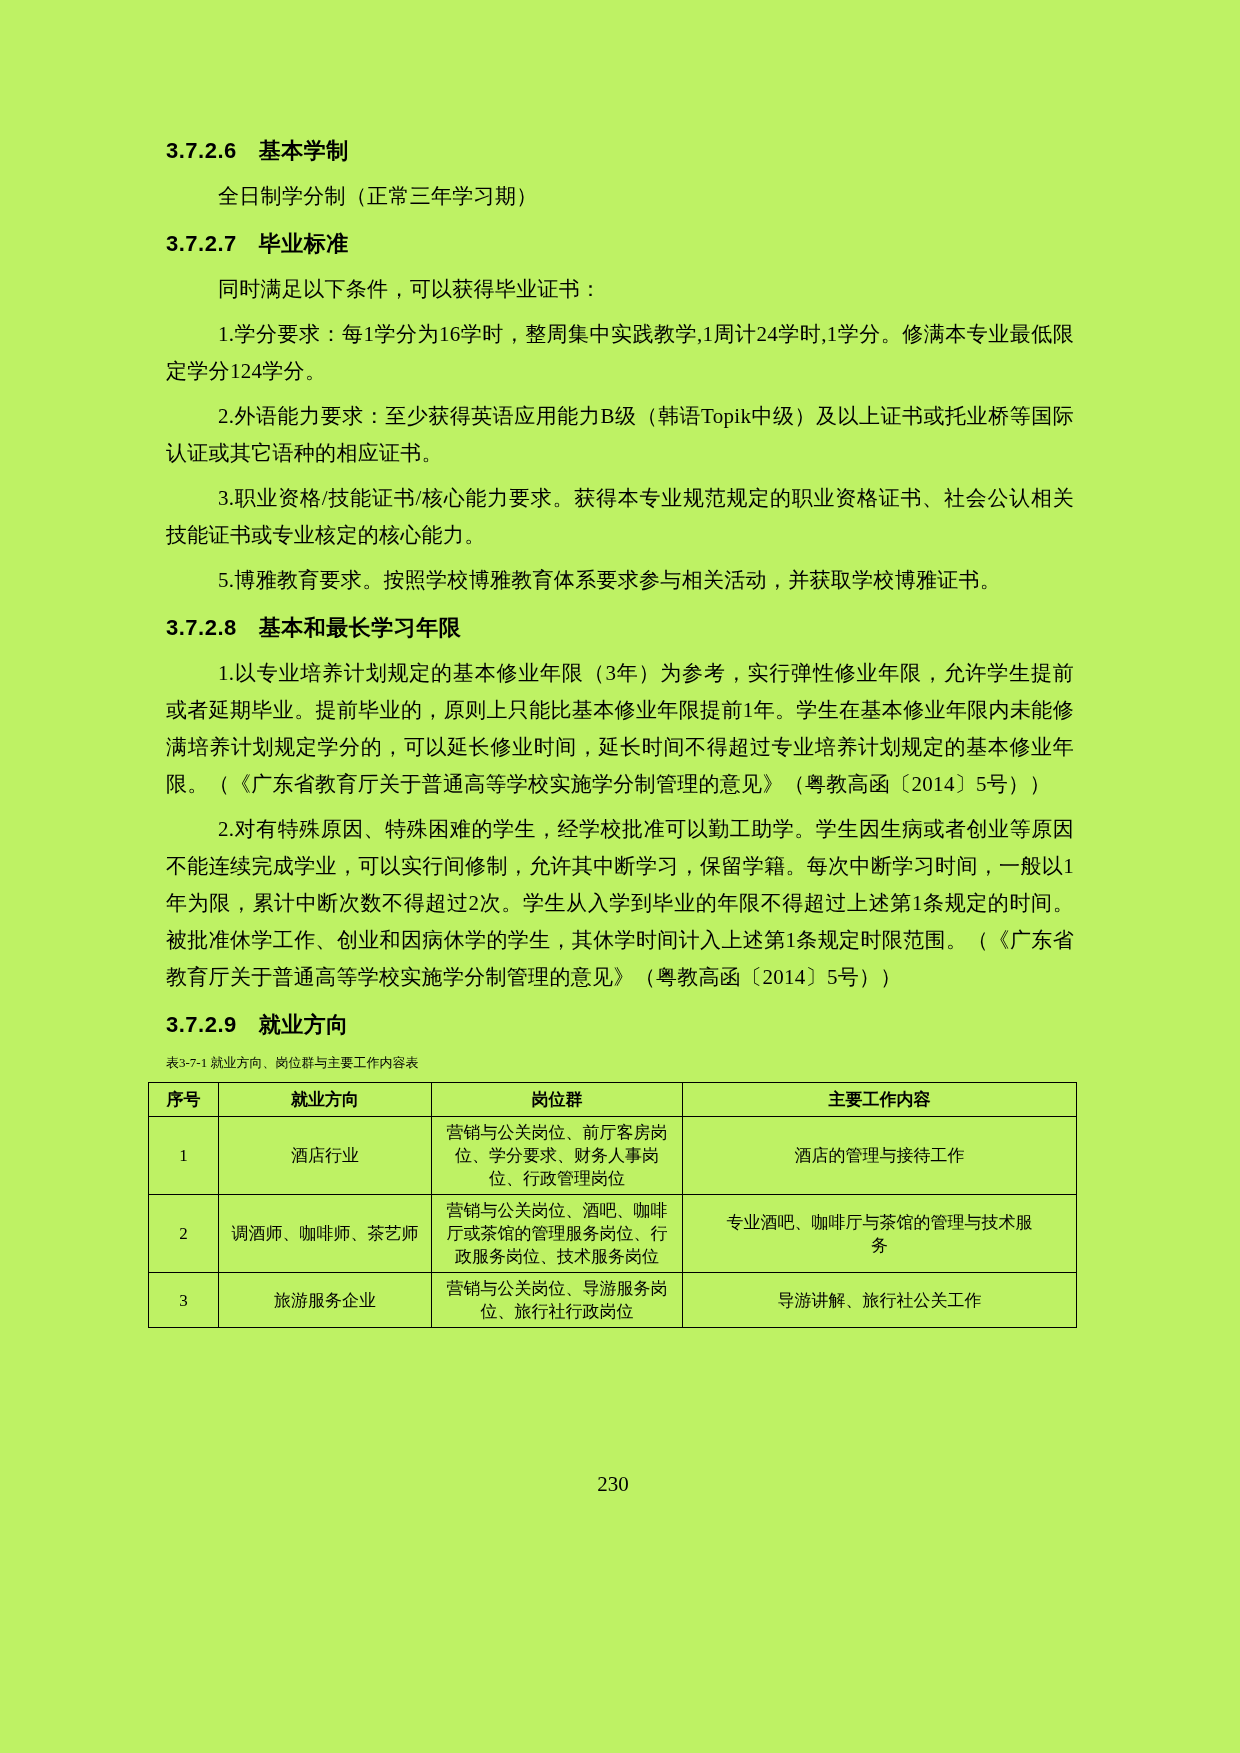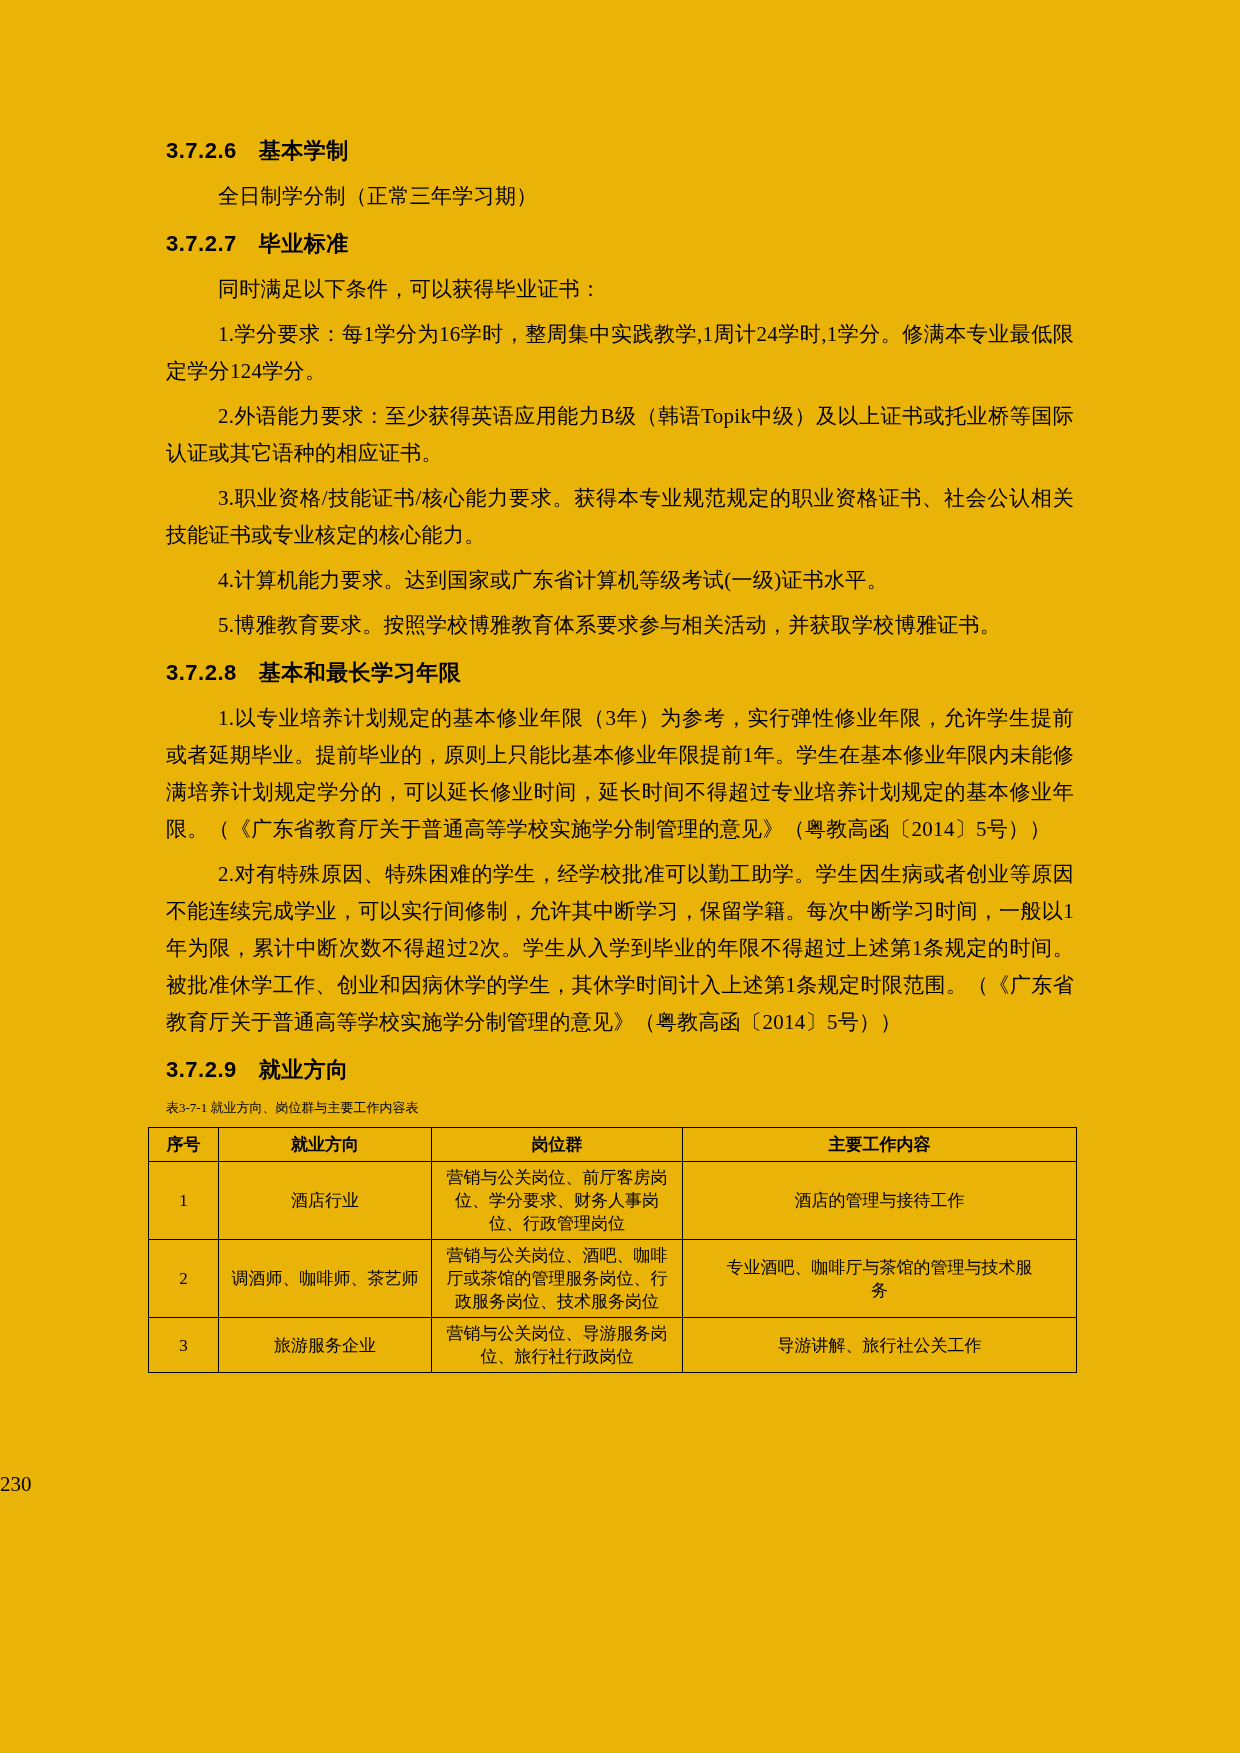--- a/index.html
+++ b/index.html
@@ -8,21 +8,21 @@
     width: 1240px;
     height: 1753px;
     position: relative;
     color: #000000;
     font-family: "Liberation Serif", "DejaVu Serif", serif;
     overflow: hidden;
   }
   .page {
     position: absolute;
     inset: 0;
-    background: #eab308;
+    background: #bef264;
   }
   .content {
     padding: 122px 166px 0 166px;
   }
   .heading {
     font-family: "Liberation Sans", "DejaVu Sans", sans-serif;
     font-weight: bold;
     font-size: 22px;
     line-height: 30px;
     margin: 14px 0 12px 0;
@@ -69,40 +69,39 @@
     font-family: "Liberation Sans", "DejaVu Sans", sans-serif;
     font-weight: bold;
     padding: 5px 8px;
   }
   .emp-table td.c4pad { padding: 4px 36px; }
   .page-number {
     position: absolute;
     top: 1472px;
     left: 0;
     right: 14px;
-    text-align: left;
+    text-align: center;
     font-size: 21px;
     line-height: 24px;
   }
 </style>
 </head>
 <body>
 
 <div class="page">
   <main class="content">
 
     <h3 class="heading"><span class="h-num">3.7.2.6</span><span class="h-title">基本学制</span></h3>
     <p class="para">全日制学分制（正常三年学习期）</p>
 
     <h3 class="heading"><span class="h-num">3.7.2.7</span><span class="h-title">毕业标准</span></h3>
     <p class="para">同时满足以下条件，可以获得毕业证书：</p>
     <p class="para">1.学分要求：每1学分为16学时，整周集中实践教学,1周计24学时,1学分。修满本专业最低限定学分124学分。</p>
     <p class="para">2.外语能力要求：至少获得英语应用能力B级（韩语Topik中级）及以上证书或托业桥等国际认证或其它语种的相应证书。</p>
     <p class="para">3.职业资格/技能证书/核心能力要求。获得本专业规范规定的职业资格证书、社会公认相关技能证书或专业核定的核心能力。</p>
-    <p class="para">4.计算机能力要求。达到国家或广东省计算机等级考试(一级)证书水平。</p>
     <p class="para">5.博雅教育要求。按照学校博雅教育体系要求参与相关活动，并获取学校博雅证书。</p>
 
     <h3 class="heading"><span class="h-num">3.7.2.8</span><span class="h-title">基本和最长学习年限</span></h3>
     <p class="para">1.以专业培养计划规定的基本修业年限（3年）为参考，实行弹性修业年限，允许学生提前或者延期毕业。提前毕业的，原则上只能比基本修业年限提前1年。学生在基本修业年限内未能修满培养计划规定学分的，可以延长修业时间，延长时间不得超过专业培养计划规定的基本修业年限。（《广东省教育厅关于普通高等学校实施学分制管理的意见》（粤教高函〔2014〕5号））</p>
     <p class="para">2.对有特殊原因、特殊困难的学生，经学校批准可以勤工助学。学生因生病或者创业等原因不能连续完成学业，可以实行间修制，允许其中断学习，保留学籍。每次中断学习时间，一般以1年为限，累计中断次数不得超过2次。学生从入学到毕业的年限不得超过上述第1条规定的时间。被批准休学工作、创业和因病休学的学生，其休学时间计入上述第1条规定时限范围。（《广东省教育厅关于普通高等学校实施学分制管理的意见》（粤教高函〔2014〕5号））</p>
 
     <h3 class="heading"><span class="h-num">3.7.2.9</span><span class="h-title">就业方向</span></h3>
 
     <div class="table-caption">表3-7-1 就业方向、岗位群与主要工作内容表</div>
 

